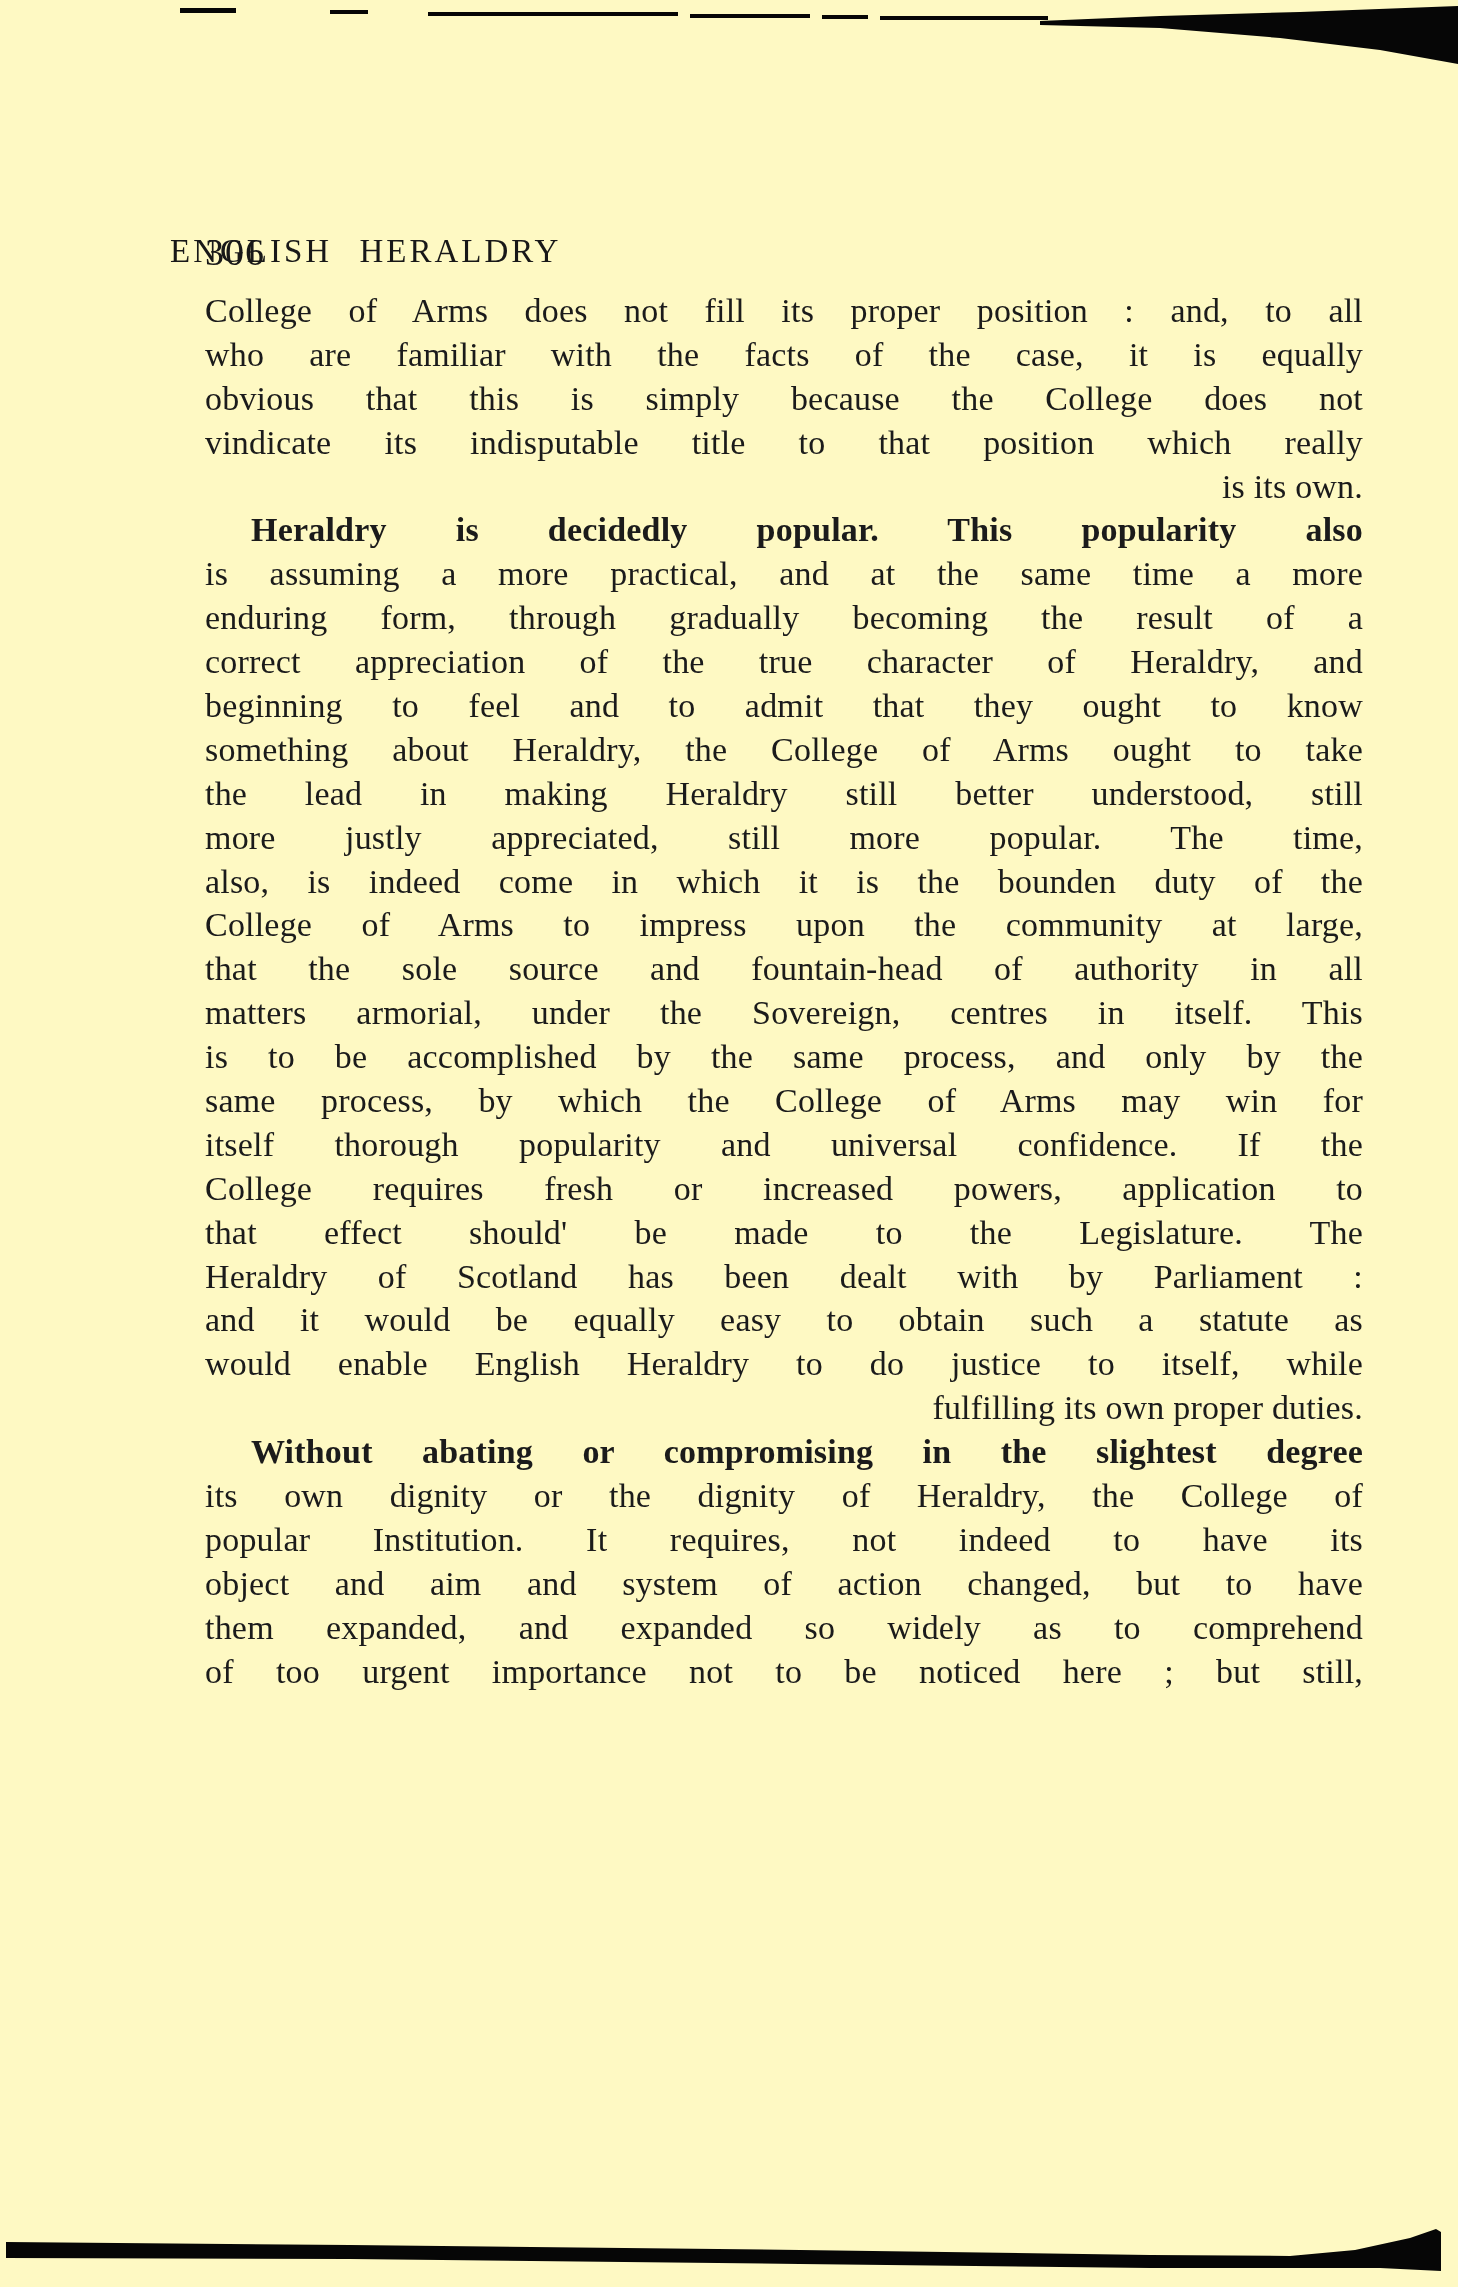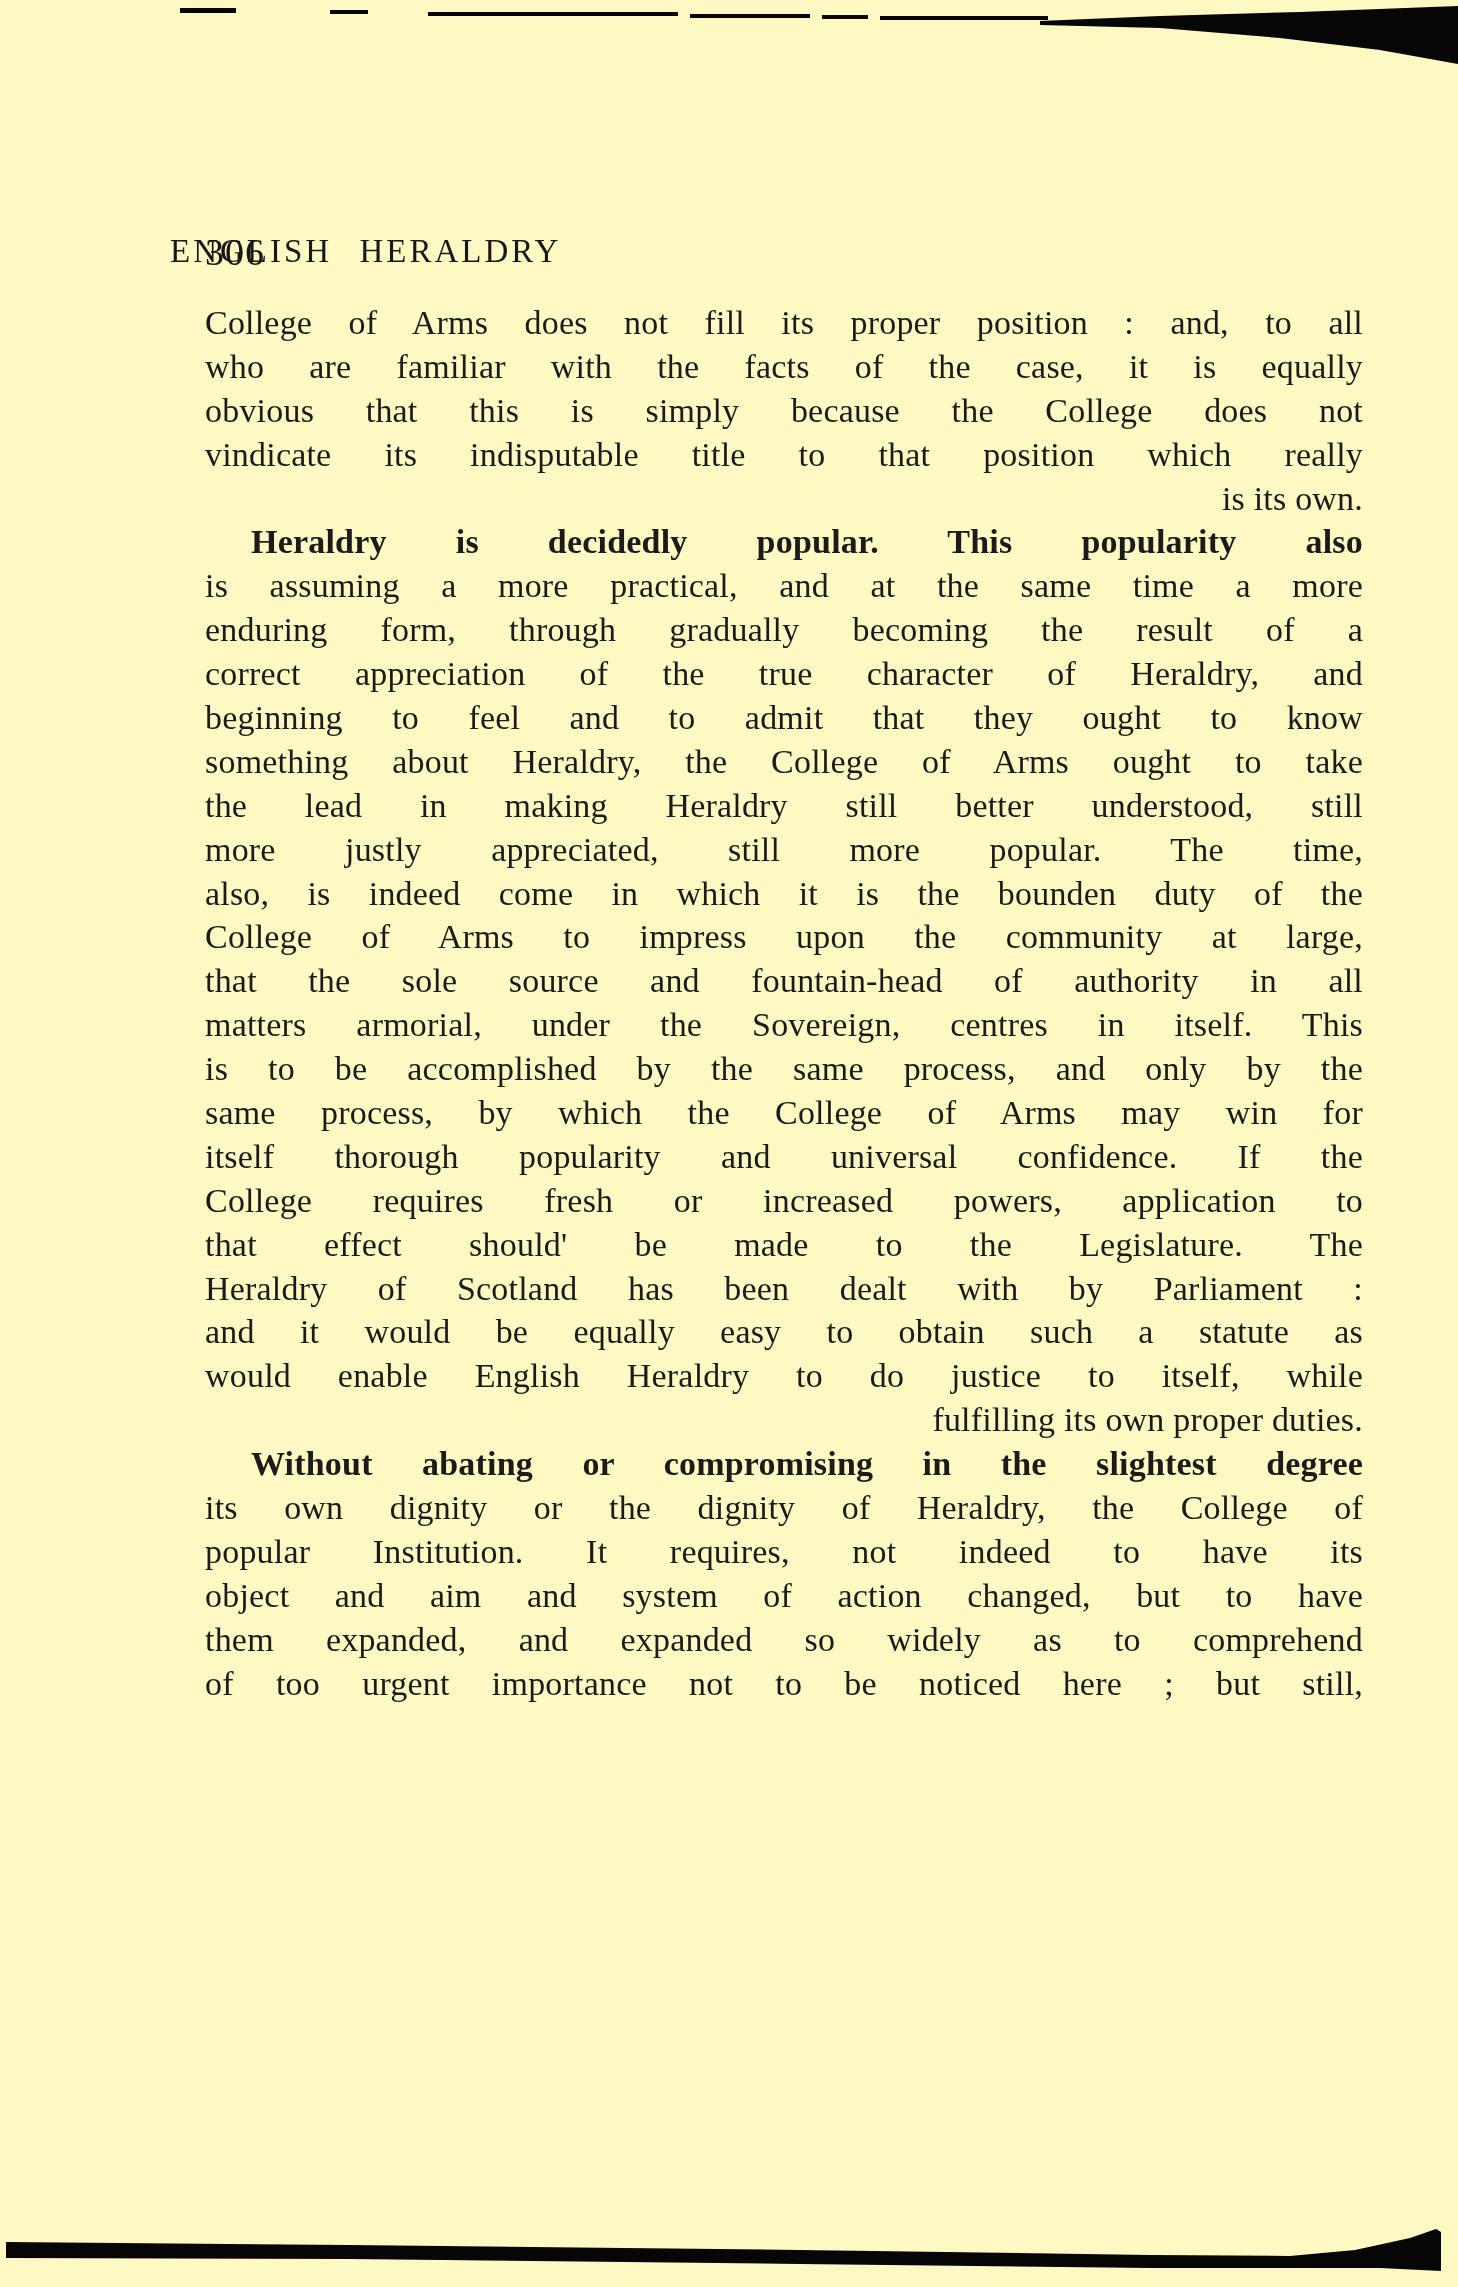--- a/index.html
+++ b/index.html
@@ -27,21 +27,21 @@
     position:absolute;left:0;top:0;
     font-size:38px;letter-spacing:1px;color:#181818;
   }
   .title{
     position:absolute;left:0;top:3px;width:1158px;
     transform:translateX(-35px);
     font-size:33px;letter-spacing:3px;word-spacing:16px;color:#181818;
   }
   
   .page-body{
-    position:absolute;left:205px;top:301px;width:1158px;
+    position:absolute;left:205px;top:289px;width:1158px;
   }
   .para{margin:0;padding:0;}
   .line{
     font-size:34px;
     line-height:43.9px;
     height:43.9px;
     letter-spacing:0.2px;
     color:#1b1b1b;
     text-align:right;
     white-space:normal;

